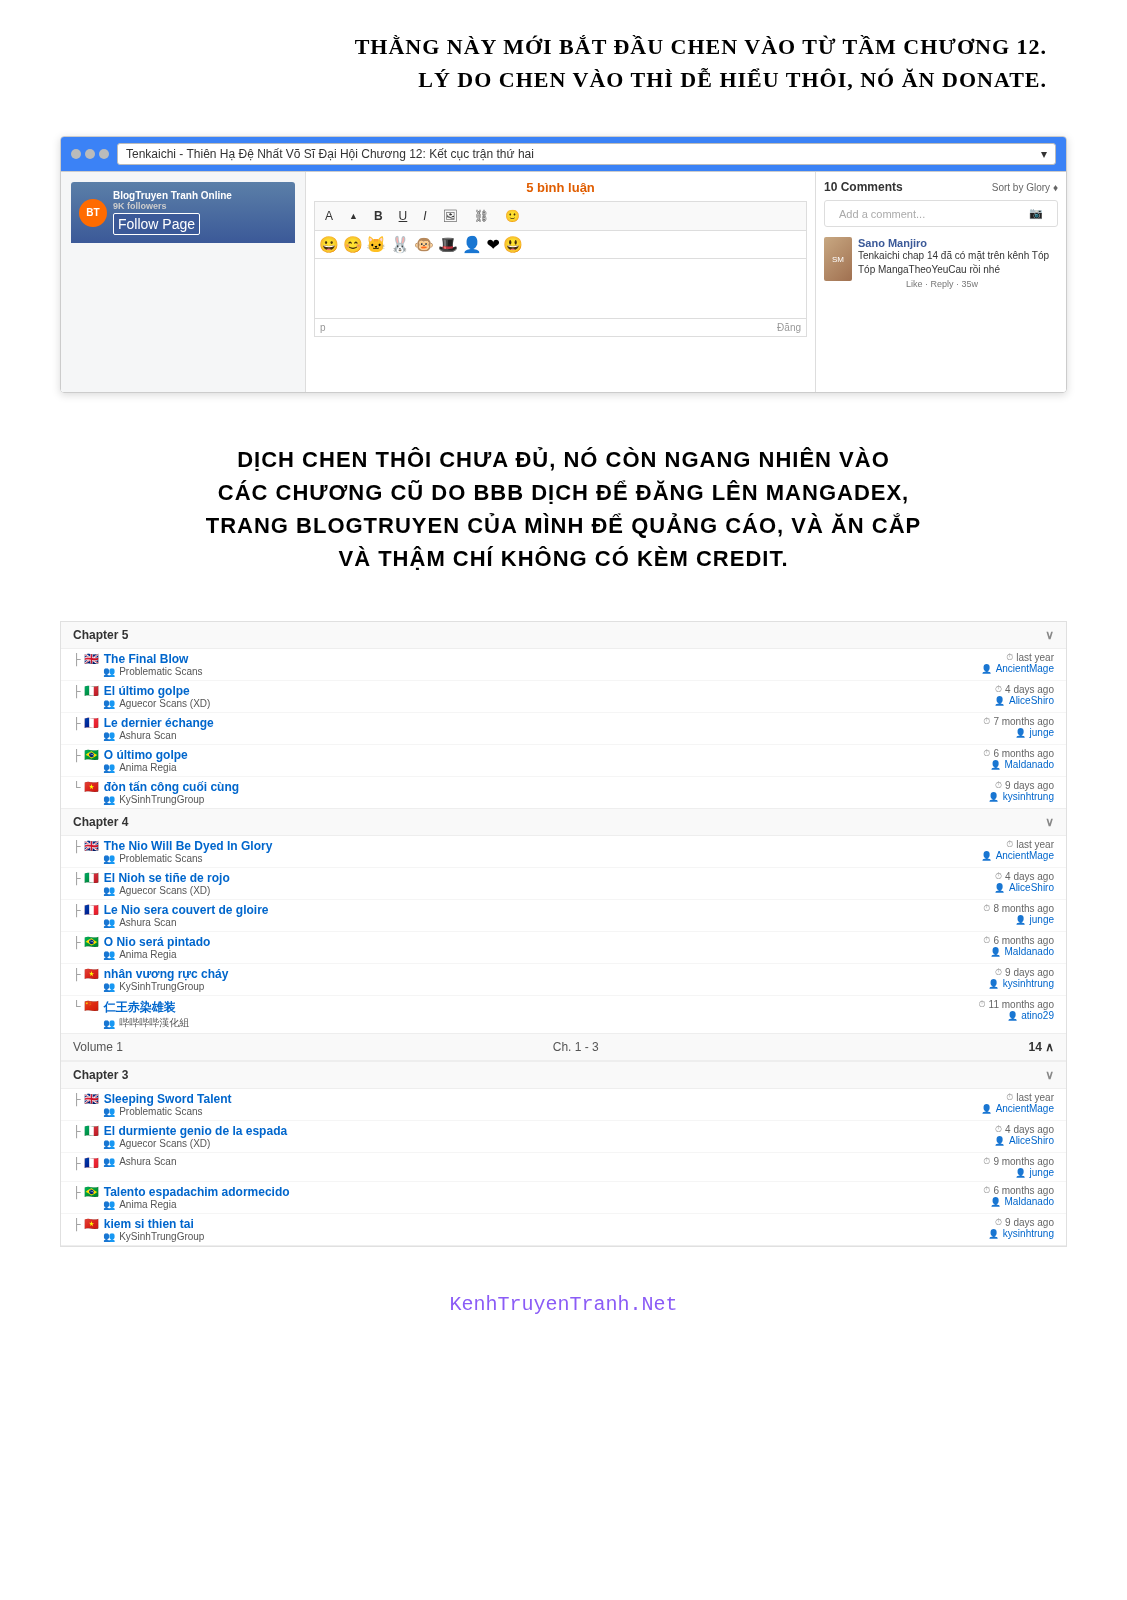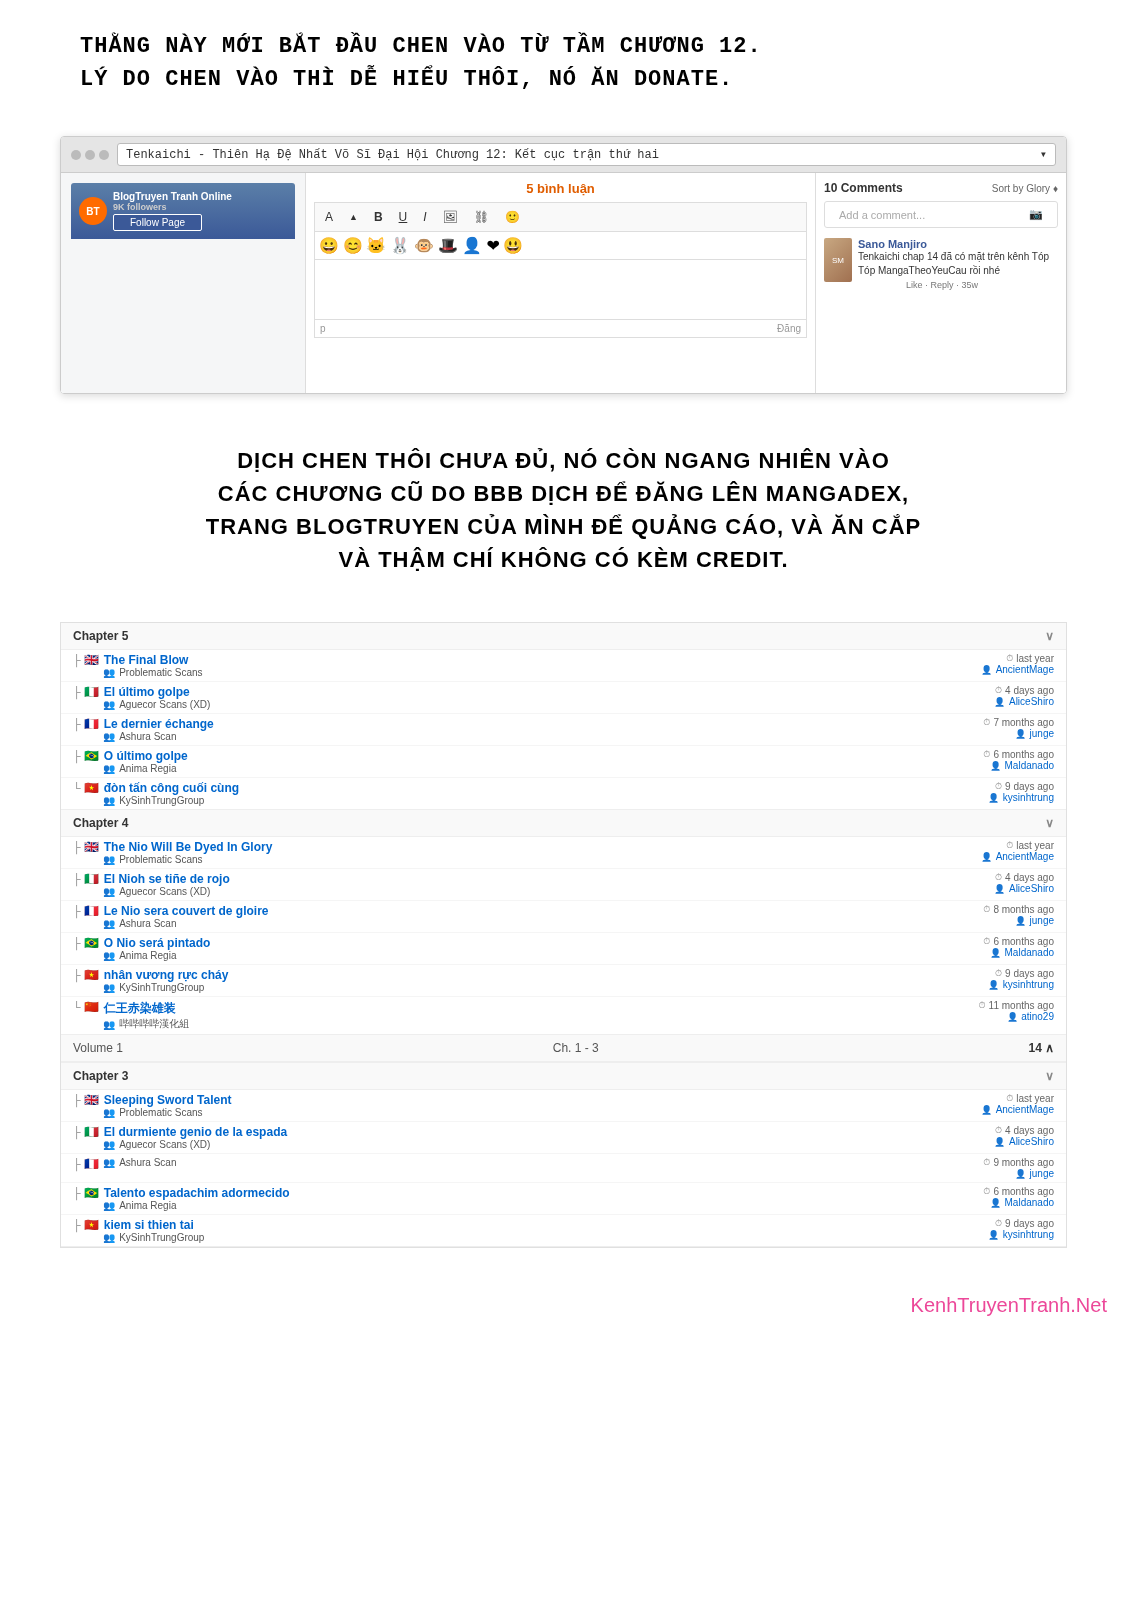--- a/index.html
+++ b/index.html
@@ -7,48 +7,48 @@
       background: #fff;
       font-family: Arial, sans-serif;
       width: 1127px;
       min-height: 1600px;
       position: relative;
       overflow-x: hidden;
     }
 
     
     .top-announcement {
-      text-align: left;
+      text-align: right;
       padding: 30px 80px 20px;
-      font-family: Liberation Mono, monospace;
+      font-family: Liberation Serif, serif;
       font-weight: 900;
       font-size: 22px;
       letter-spacing: 1px;
       text-transform: uppercase;
       line-height: 1.5;
       color: #000;
+      margin-left: 35px;
     }
 
     
     .browser-container {
       margin: 20px 60px;
       border: 1px solid #ccc;
       border-radius: 4px;
       overflow: hidden;
       box-shadow: 0 2px 8px rgba(0,0,0,0.15);
     }
 
     .browser-toolbar {
-      background: #e5e5e5;
+      background: #3b82f6;
       padding: 6px 10px;
       display: flex;
       align-items: center;
       gap: 8px;
       border-bottom: 1px solid #ccc;
-      font-family: Liberation Mono, monospace;
     }
 
     .browser-dots {
       display: flex;
       gap: 4px;
     }
 
     .browser-dot {
       width: 10px;
       height: 10px;
@@ -111,22 +111,22 @@
     .fb-page-info {
       font-size: 9px;
       color: #ccc;
     }
 
     .fb-page-btn {
       background: #3b5998;
       color: #fff;
       border: 1px solid #fff;
       border-radius: 2px;
-      font-size: 10px;
-      padding: 2px 16px;
+      font-size: 14px;
+      padding: 2px 4px;
       margin-top: 2px;
       cursor: pointer;
     }
 
     
     .comment-editor {
       flex: 1;
       padding: 8px;
       border-right: 1px solid #ddd;
     }
@@ -415,25 +415,25 @@
       font-weight: bold;
     }
 
     .collapse-icon {
       color: #888;
       font-size: 12px;
     }
 
     
     .page-footer {
-      text-align: right;
+      text-align: center;
       padding: 20px;
-      font-family: Liberation Sans, sans-serif;
+      font-family: Liberation Mono, monospace;
       font-size: 20px;
-      color: #ec4899;
+      color: #8b5cf6;
     }
   </style>
 </head>
 <body>
 
 <div class="top-announcement">
   <div>THẰNG NÀY MỚI BẮT ĐẦU CHEN VÀO TỪ TẦM CHƯƠNG 12.</div>
   <div>LÝ DO CHEN VÀO THÌ DỄ HIỂU THÔI, NÓ ĂN DONATE.</div>
 </div>
 

